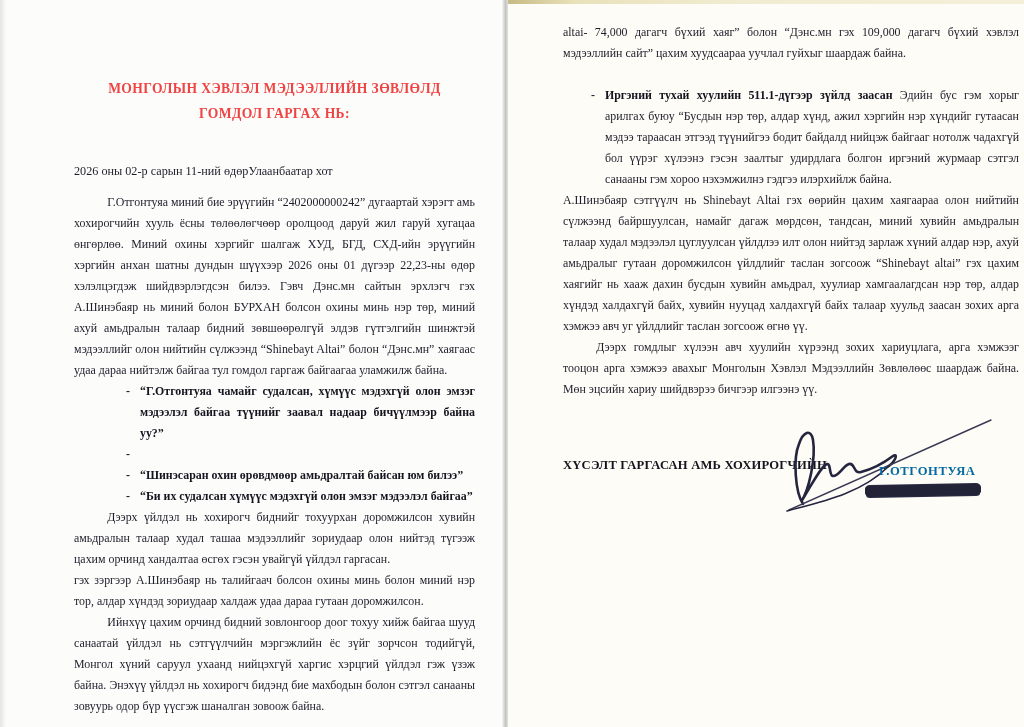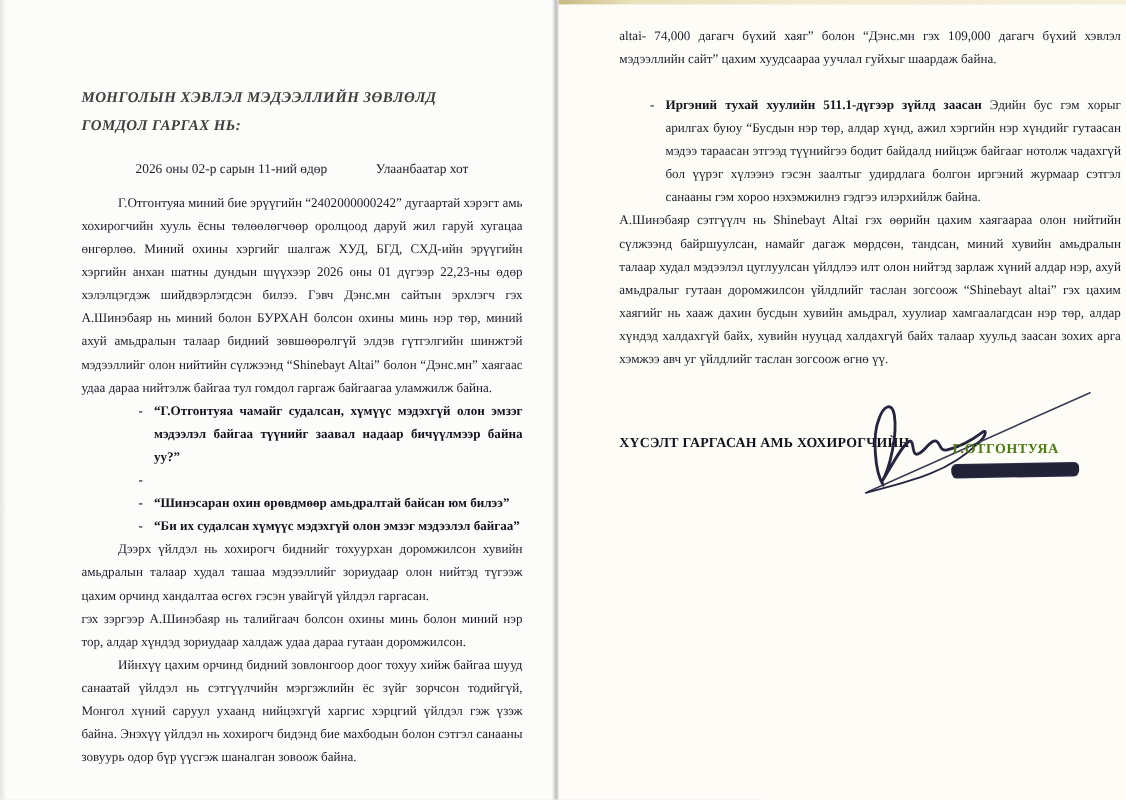--- a/index.html
+++ b/index.html
@@ -25,26 +25,26 @@
   .seam{
     position:absolute;left:502px;top:0;width:6px;height:727px;
     background:linear-gradient(to right,rgba(0,0,0,.02),rgba(110,110,110,.35) 50%,rgba(0,0,0,.04));
   }
   .edge-shadow{
     position:absolute;left:0;top:0;width:6px;height:727px;
     background:linear-gradient(to right,rgba(120,120,120,.18),rgba(0,0,0,0));
   }
 
   .doc-title{
-    font-weight:bold;font-size:13.6px;line-height:1.85;
-    letter-spacing:.4px;color:#404040;font-style:italic;
+    text-align:center;font-weight:bold;font-size:13.6px;line-height:1.85;
+    letter-spacing:.4px;color:#ef4444;
   }
   .dateline{
-    display:flex;justify-content:center;
-    margin-top:20px;font-size:12.2px;gap:44px;
+    display:flex;justify-content:flex-start;
+    margin-top:38px;font-size:12.2px;
   }
   .para{
     margin:0;font-size:11.9px;line-height:21px;text-align:justify;
     text-indent:2.8em;
   }
   .para.first{margin-top:13px;}
   .para.noindent{text-indent:0;}
   .quotes{margin:0 0 0 52px;padding:0;list-style:none;}
   .quotes li{
     display:flex;gap:10px;font-weight:bold;font-size:11.9px;line-height:21px;
@@ -58,22 +58,22 @@
   .bullet2 .dash{flex:0 0 auto;font-weight:bold;}
   .bullet2 b{color:#14141f;}
   .rp-para{}
   .sig-block{position:relative;margin-top:52px;height:160px;}
   .sig-labels{
     font-weight:bold;font-size:12.6px;line-height:26px;color:#14141f;
     width:270px;letter-spacing:.2px;
   }
   .sig-art{position:absolute;left:218px;top:-46px;width:220px;height:120px;}
   .sig-name{
-    position:absolute;left:303px;top:12px;font-size:12.6px;font-weight:bold;
-    letter-spacing:.6px;color:#4d7c0f;
+    position:absolute;left:316px;top:12px;font-size:12.6px;font-weight:bold;
+    letter-spacing:.6px;color:#0369a1;
   }
   .redaction{
     position:absolute;left:302px;top:33px;width:116px;height:11px;
     background:#232338;border-radius:5px/4px;
     transform:rotate(-1deg);
     box-shadow:0 2px 0 -1px #2a2a44,0 -1px 0 0 #2a2a44;
   }
 </style>
 </head>
 <body>
@@ -125,20 +125,21 @@
 
     <div class="bullet2">
       <span class="dash">-</span>
       <div>
         <b>Иргэний тухай хуулийн 511.1-дүгээр зүйлд заасан</b>
         <span>Эдийн бус гэм хорыг арилгах буюу “Бусдын нэр төр, алдар хүнд, ажил хэргийн нэр хүндийг гутаасан мэдээ тараасан этгээд түүнийгээ  бодит байдалд нийцэж байгааг нотолж чадахгүй бол үүрэг хүлээнэ гэсэн заалтыг удирдлага болгон иргэний журмаар сэтгэл санааны гэм хороо нэхэмжилнэ гэдгээ илэрхийлж байна.</span>
       </div>
     </div>
 
     <p class="para noindent rp-para">А.Шинэбаяр сэтгүүлч нь Shinebayt Altai гэх өөрийн  цахим хаягаараа олон нийтийн сүлжээнд байршуулсан, намайг дагаж мөрдсөн, тандсан, миний хувийн амьдралын талаар худал  мэдээлэл цуглуулсан үйлдлээ илт олон нийтэд зарлаж хүний алдар нэр, ахуй амьдралыг гутаан доромжилсон үйлдлийг таслан зогсоож “Shinebayt altai” гэх цахим хаягийг нь хааж дахин бусдын хувийн амьдрал, хуулиар хамгаалагдсан нэр төр, алдар хүндэд халдахгүй байх, хувийн нууцад халдахгүй байх талаар хуульд заасан зохих арга хэмжээ авч уг үйлдлийг таслан зогсоож өгнө үү.</p>
+    <p class="para rp-para">Дээрх гомдлыг хүлээн авч хуулийн хүрээнд зохих хариуцлага, арга хэмжээг тооцон арга хэмжээ авахыг Монголын Хэвлэл Мэдээллийн Зөвлөлөөс шаардаж байна. Мөн эцсийн хариу шийдвэрээ бичгээр илгээнэ үү.</p>
 
     <div class="sig-block">
       <div class="sig-labels">
         <div>ХҮСЭЛТ ГАРГАСАН АМЬ ХОХИРОГЧИЙН</div>
       </div>
 
       <svg class="sig-art" viewBox="0 0 220 120">
         <path d="M22,98 C14,86 12,52 18,38 C22,26 30,22 32,34 C35,52 28,84 20,96 C30,80 40,60 46,58 C50,57 48,70 52,70 C58,70 62,60 68,58 C74,56 72,68 80,66 C92,63 104,56 112,50 C118,46 114,58 104,62" fill="none" stroke="#252540" stroke-width="2.6" stroke-linecap="round"></path>
         <path d="M8,104 L210,14" fill="none" stroke="#3a3a55" stroke-width="1.4" stroke-linecap="round"></path>
         <path d="M6,105 C40,96 80,88 108,60" fill="none" stroke="#252540" stroke-width="1.6" stroke-linecap="round"></path>

